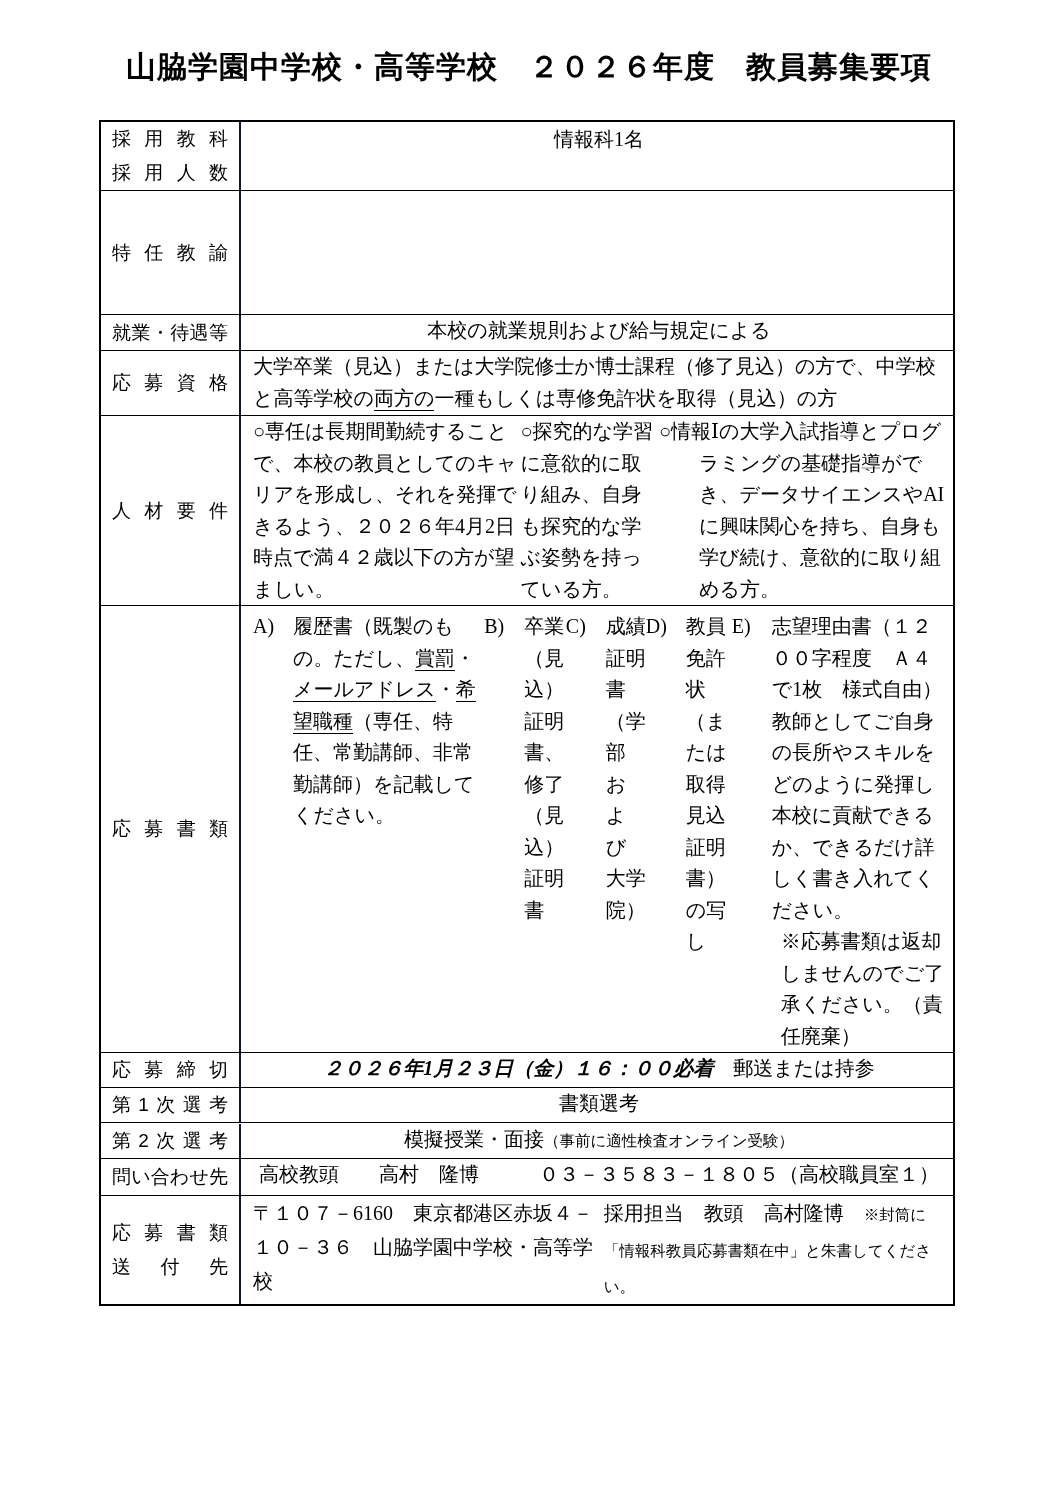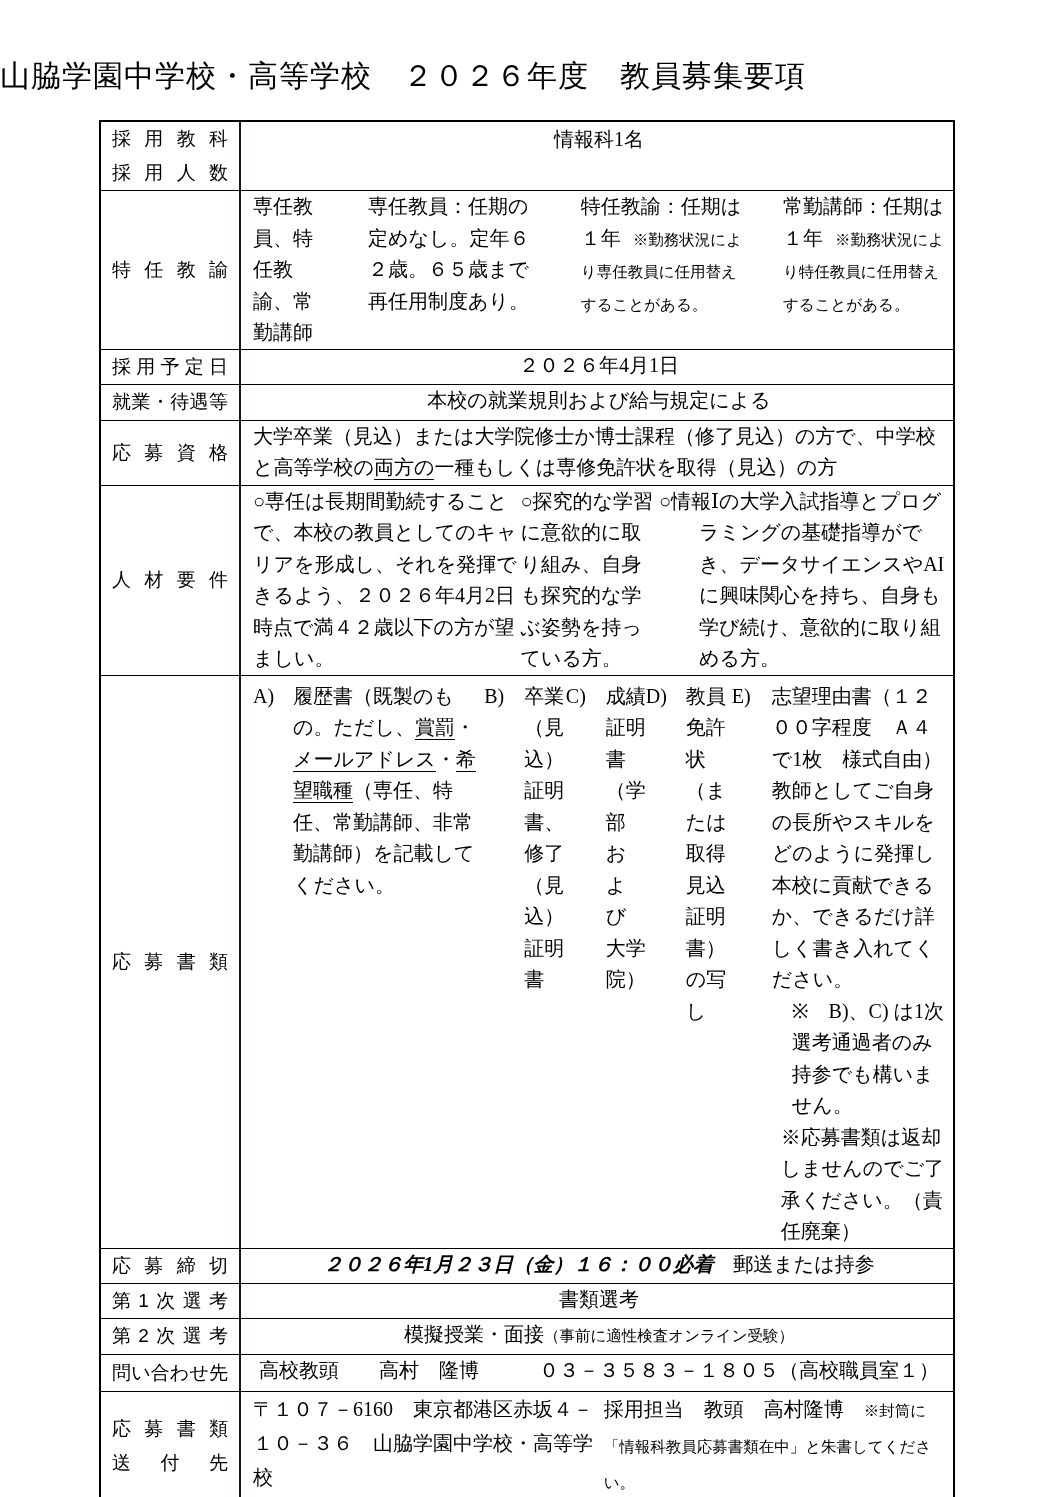--- a/index.html
+++ b/index.html
@@ -4,23 +4,24 @@
 <style>
   html,body { margin:0; padding:0; background:#ffffff; }
   body {
     width:1058px; height:1497px;
     font-family:"Liberation Serif","DejaVu Serif",serif;
     color:#000;
   }
   .page { position:relative; width:1058px; height:1497px; background:#fff; overflow:hidden; }
 
   .doc-title {
-    position:absolute; top:56px; left:0; width:100%;
+    position:absolute; top:47px; left:0; width:100%;
+    text-align:center;
     font-family:"Liberation Sans","DejaVu Sans",sans-serif;
-    font-weight:normal; font-size:30px; letter-spacing:1px;
+    font-weight:bold; font-size:30px; letter-spacing:1px;
     white-space:nowrap;
   }
 
   .doc-table {
     position:absolute; left:99px; top:120px; width:856px;
     border:2px solid #000;
     box-sizing:border-box;
   }
   .row { display:flex; border-top:1px solid #000; box-sizing:border-box; }
   .row:first-child { border-top:none; }
@@ -63,21 +64,21 @@
   
   .r-subject   { min-height:68px; }
   .r-employ    { min-height:124px; }
   .r-startdate { min-height:33px; }
   .r-terms     { min-height:36px; }
   .r-qual      { min-height:65px; }
   .r-req       { min-height:155px; }
   .r-docs      { min-height:312px; }
   .r-deadline  { min-height:34px; }
   .r-s1        { min-height:35px; }
-  .r-s2        { min-height:36px; }
+  .r-s2        { min-height:36px;align-items:center; }
   .r-contact   { min-height:37px; }
   .r-sendto    { min-height:72px; }
 
   .line34 { line-height:34px; }
 </style>
 </head>
 <body>
 
 <div class="page">
 
@@ -93,40 +94,22 @@
       <div class="value">
         <div class="line34">情報科</div>
         <div class="line34">1名</div>
       </div>
     </div>
 
     <div class="row r-employ">
       <div class="label">
         <div class="jl">特任教諭</div>
       </div>
-      <div class="value">
-        <div>専任教員、特任教諭、常勤講師</div>
-        <div class="ind2">専任教員：任期の定めなし。定年６２歳。６５歳まで再任用制度あり。</div>
-        <div class="ind2">
-          <span>特任教諭：任期は１年</span><span class="small note-gap">※勤務状況により専任教員に任用替えすることがある。</span>
-        </div>
-        <div class="ind2">
-          <span>常勤講師：任期は１年</span><span class="small note-gap">※勤務状況により特任教員に任用替えすることがある。</span>
-        </div>
-      </div>
-    </div>
-
-    <div class="row r-startdate">
-      <div class="label">
-        <div class="jl">採用予定日</div>
-      </div>
-      <div class="value">
-        <div>２０２６年4月1日</div>
-      </div>
-    </div>
+    </div>
+
 
     <div class="row r-terms">
       <div class="label">
         <div class="jl">就業・待遇等</div>
       </div>
       <div class="value">
         <div>本校の就業規則および給与規定による</div>
       </div>
     </div>
 
@@ -173,21 +156,20 @@
         </div>
         <div class="doc-item">
           <span class="doc-marker">D)</span>
           <div class="doc-text">教員免許状（または取得見込証明書）の写し</div>
         </div>
         <div class="doc-item">
           <span class="doc-marker">E)</span>
           <div class="doc-text">
             <div>志望理由書（１２００字程度　Ａ４で1枚　様式自由）</div>
             <div>教師としてご自身の長所やスキルをどのように発揮し本校に貢献できるか、できるだけ詳しく書き入れてください。</div>
-            <div class="ind1">※　B)、C) は1次選考通過者のみ持参でも構いません。</div>
             <div class="ind05">※応募書類は返却しませんのでご了承ください。（責任廃棄）</div>
           </div>
         </div>
       </div>
     </div>
 
     <div class="row r-deadline">
       <div class="label">
         <div class="jl">応募締切</div>
       </div>

